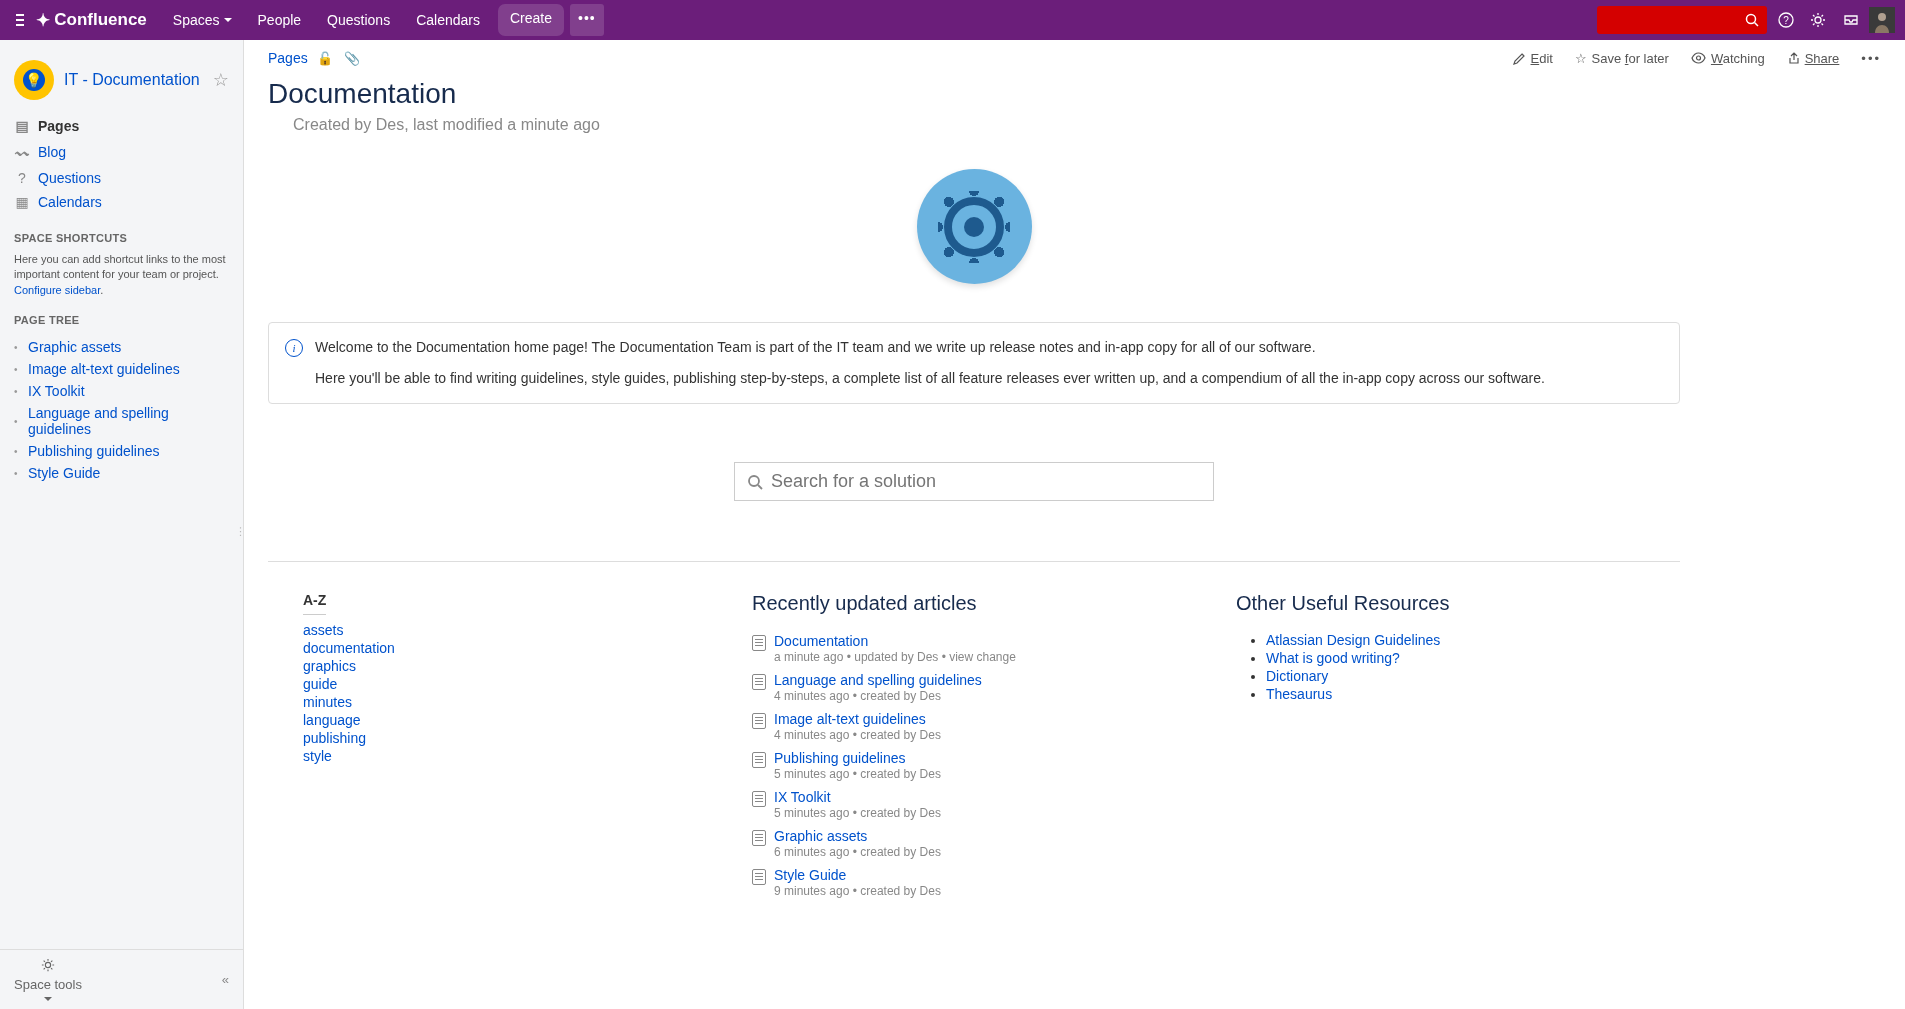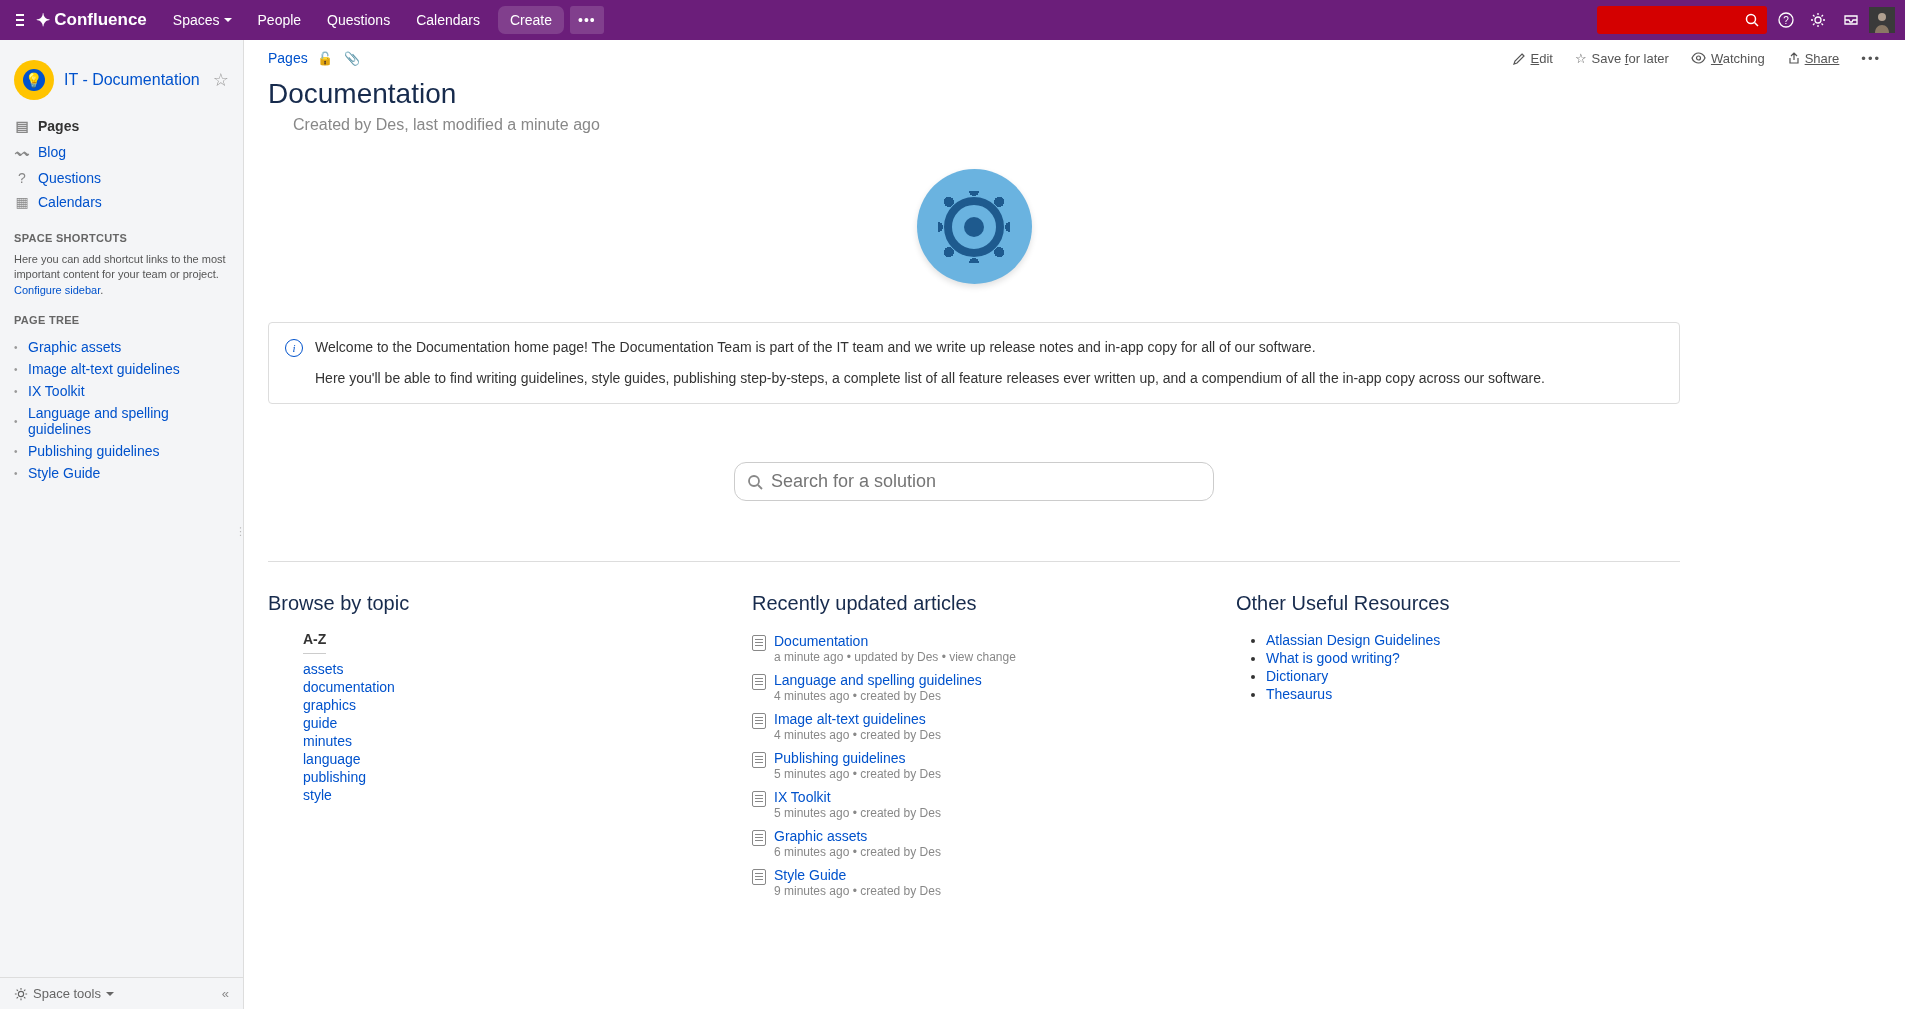--- a/index.html
+++ b/index.html
@@ -5,21 +5,21 @@
 * { box-sizing: border-box; margin: 0; padding: 0; }
 body { font-family: -apple-system, BlinkMacSystemFont, "Segoe UI", Arial, sans-serif; font-size: 14px; color: #333; background: #fff; }
 a { color: #0052cc; text-decoration: none; }
 
 
 .header { background: #6b1e7a; height: 40px; display: flex; align-items: center; padding: 0 10px; color: #fff; }
 .hamburger { display:flex; flex-direction:column; gap:3px; width:20px; cursor:pointer; padding:0 6px; }
 .hamburger span { height:2px; background:#fff; }
 .logo { font-weight: bold; font-size: 17px; margin: 0 14px 0 6px; display:flex; align-items:center; gap:4px;}
 .logo-mark { font-size: 17px; }
-.nav-items { display: flex; align-items:center; gap: 2px; }
+.nav-items { display: flex; gap: 2px; }
 .nav-item { padding: 8px 12px; color: #fff; font-size: 14px; cursor: pointer; display:flex; align-items:center; gap:4px; }
 .nav-item .caret { border-top: 4px solid #fff; border-left:4px solid transparent; border-right:4px solid transparent; display:inline-block;}
 .btn-create { background: rgba(255,255,255,0.15); padding: 6px 12px; border-radius: 7px; margin-left:4px; cursor:pointer;}
 .btn-more { background: rgba(255,255,255,0.15); padding: 6px 8px; border-radius: 3px; margin-left:4px; cursor:pointer; letter-spacing:1px;}
 .header-right { margin-left:auto; display:flex; align-items:center; gap:8px; }
 .search-box { background: #d40000; width: 170px; height: 28px; display:flex; align-items:center; justify-content:flex-end; padding:0 8px; border-radius:3px; }
 .hdr-icon { width: 24px; height: 24px; display:flex; align-items:center; justify-content:center; cursor:pointer; color:#fff; }
 .hdr-icon .caret { margin-left:3px; }
 .avatar { width:26px; height:26px; border-radius:3px; background:#555; display:flex; align-items:center; justify-content:center; }
 
@@ -40,21 +40,21 @@
 .side-nav-item.link { color:#0052cc; }
 
 .side-heading { font-size:11px; font-weight:bold; color:#666; padding: 14px 14px 6px; letter-spacing:0.3px;}
 .side-text { font-size:11px; color:#555; padding: 2px 14px; line-height:1.4;}
 
 .tree { padding: 4px 14px; }
 .tree-item { display:flex; align-items:center; padding:3px 0 3px 14px; font-size:14px; color:#0052cc; cursor:pointer; position:relative;}
 .tree-item::before { content:'•'; position:absolute; left:0; color:#999; font-size:10px;}
 
 .sidebar-footer { border-top:1px solid #ddd; padding:8px 14px; display:flex; align-items:center; justify-content:space-between; color:#666; font-size:13px;}
-.sidebar-footer .gear { display:flex; align-items:center; gap:5px; cursor:pointer;}
+.sidebar-footer .gear { display:flex; align-items:center; gap:5px; cursor:pointer;flex-direction:column;}
 .collapse-btn { cursor:pointer; color:#888; }
 .drag-handle { position:absolute; right:-3px; top:50%; color:#bbb; font-size:11px;}
 
 
 .content { flex:1; overflow:auto; padding: 0 0 40px; }
 .page-header-bar { display:flex; padding: 10px 24px; align-items:center;}
 .breadcrumbs { display:flex; align-items:center; gap:10px; font-size:14px;}
 .breadcrumbs a { color:#0052cc; }
 .bc-icon { color:#999; font-size:13px;}
 .page-actions { margin-left:auto; display:flex; align-items:center; gap:22px; font-size:13px; color:#555;}
@@ -80,21 +80,21 @@
   radial-gradient(circle at 15% 85%, #1e5a8e 5px, transparent 5px),
   radial-gradient(circle at 85% 85%, #1e5a8e 5px, transparent 5px);
 }
 
 .info-panel { border:1px solid #ddd; border-radius:4px; background:#fff; padding:14px 16px; margin:18px 0; display:flex; gap:12px; font-size:14px; color:#333;}
 .info-icon { color:#0052cc; flex-shrink:0; width:18px; height:18px; border:1.5px solid #0052cc; border-radius:50%; display:flex; align-items:center; justify-content:center; font-size:11px; font-style:italic; font-family:serif; margin-top:2px;}
 .info-text p { margin-bottom:10px; line-height:1.5;}
 .info-text p:last-child { margin-bottom:0; }
 
 .solution-search { display:flex; justify-content:center; padding: 40px 0 50px;}
-.solution-search-box { width:480px; border:1px solid #ccc; border-radius:12px; padding:8px 12px; display:flex; align-items:center; gap:8px; font-size:18px; color:#888;}
+.solution-search-box { width:480px; border:1px solid #ccc; border-radius:0; padding:8px 12px; display:flex; align-items:center; gap:8px; font-size:18px; color:#888;}
 .solution-search-box input { border:none; outline:none; font-size:18px; flex:1; color:#333;}
 
 .divider { border-top:1px solid #ddd; margin: 10px 0 30px;}
 
 .columns { display:flex; gap:40px; }
 .col { flex:1; }
 .col h2 { font-size:20px; font-weight:500; color:#172b4d; margin-bottom:16px;}
 .topic-az { font-weight:bold; font-size:14px; padding-bottom:6px; border-bottom:1px solid #ccc; display:inline-block; margin-left:35px; margin-bottom:6px;}
 .topic-list { margin-left:35px; }
 .topic-list div { padding:1px 0; }
@@ -312,21 +312,20 @@
               <line x1="11" y1="11" x2="15" y2="15" stroke="#888" stroke-width="1.8"></line>
             </svg>
           <input type="text" placeholder="Search for a solution" style="">
         </div>
       </div>
 
       <div class="divider"></div>
 
       <div class="columns">
         <div class="col">
-          <h2>Browse by topic</h2>
           <div class="topic-az">A-Z</div>
           <div class="topic-list">
             <div><a>assets</a></div>
             <div><a>documentation</a></div>
             <div><a>graphics</a></div>
             <div><a>guide</a></div>
             <div><a>minutes</a></div>
             <div><a>language</a></div>
             <div><a>publishing</a></div>
             <div><a>style</a></div>

